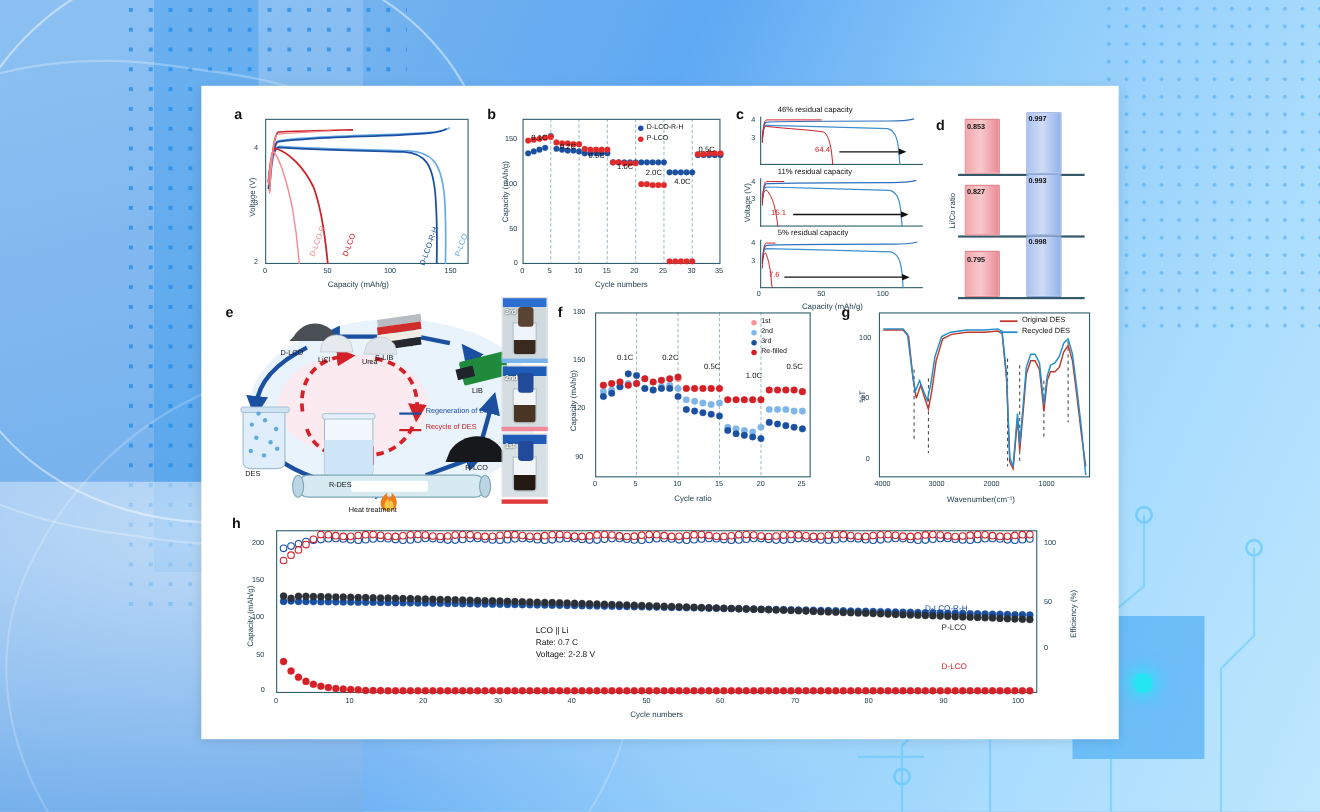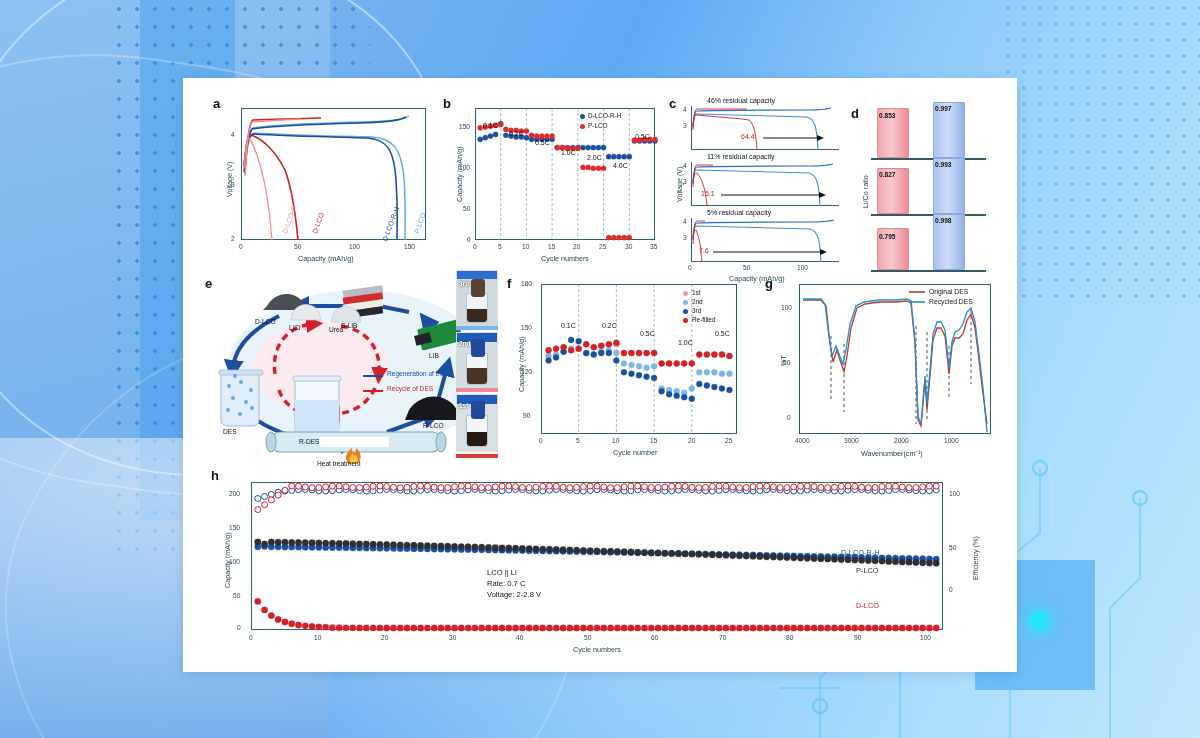--- a/index.html
+++ b/index.html
@@ -623,21 +623,21 @@
     <div class="tick" style="left:18px;top:94px;">120</div>
     <div class="tick" style="left:20px;top:138px;">90</div>
 
     <div class="tick" style="left:36px;top:163px;">0</div>
     <div class="tick" style="left:73px;top:163px;">5</div>
     <div class="tick" style="left:109px;top:163px;">10</div>
     <div class="tick" style="left:147px;top:163px;">15</div>
     <div class="tick" style="left:185px;top:163px;">20</div>
     <div class="tick" style="left:222px;top:163px;">25</div>
 
-    <div class="axlabel" style="left:110px;top:174px;">Cycle number</div>
+    <div class="axlabel" style="left:110px;top:174px;">Cycle ratio</div>
     <div class="axlabel rot" style="left:14px;top:118px;">Capacity (mAh/g)</div>
 
     <div class="note" style="left:58px;top:48px;">0.1C</div>
     <div class="note" style="left:99px;top:48px;">0.2C</div>
     <div class="note" style="left:137px;top:56px;">0.5C</div>
     <div class="note" style="left:175px;top:65px;">1.0C</div>
     <div class="note" style="left:212px;top:56px;">0.5C</div>
 
     <div class="legdot" style="left:180px;top:17px;background:#f3969c;"></div>
     <div class="dotleg" style="left:189px;top:15px;">1st</div>

